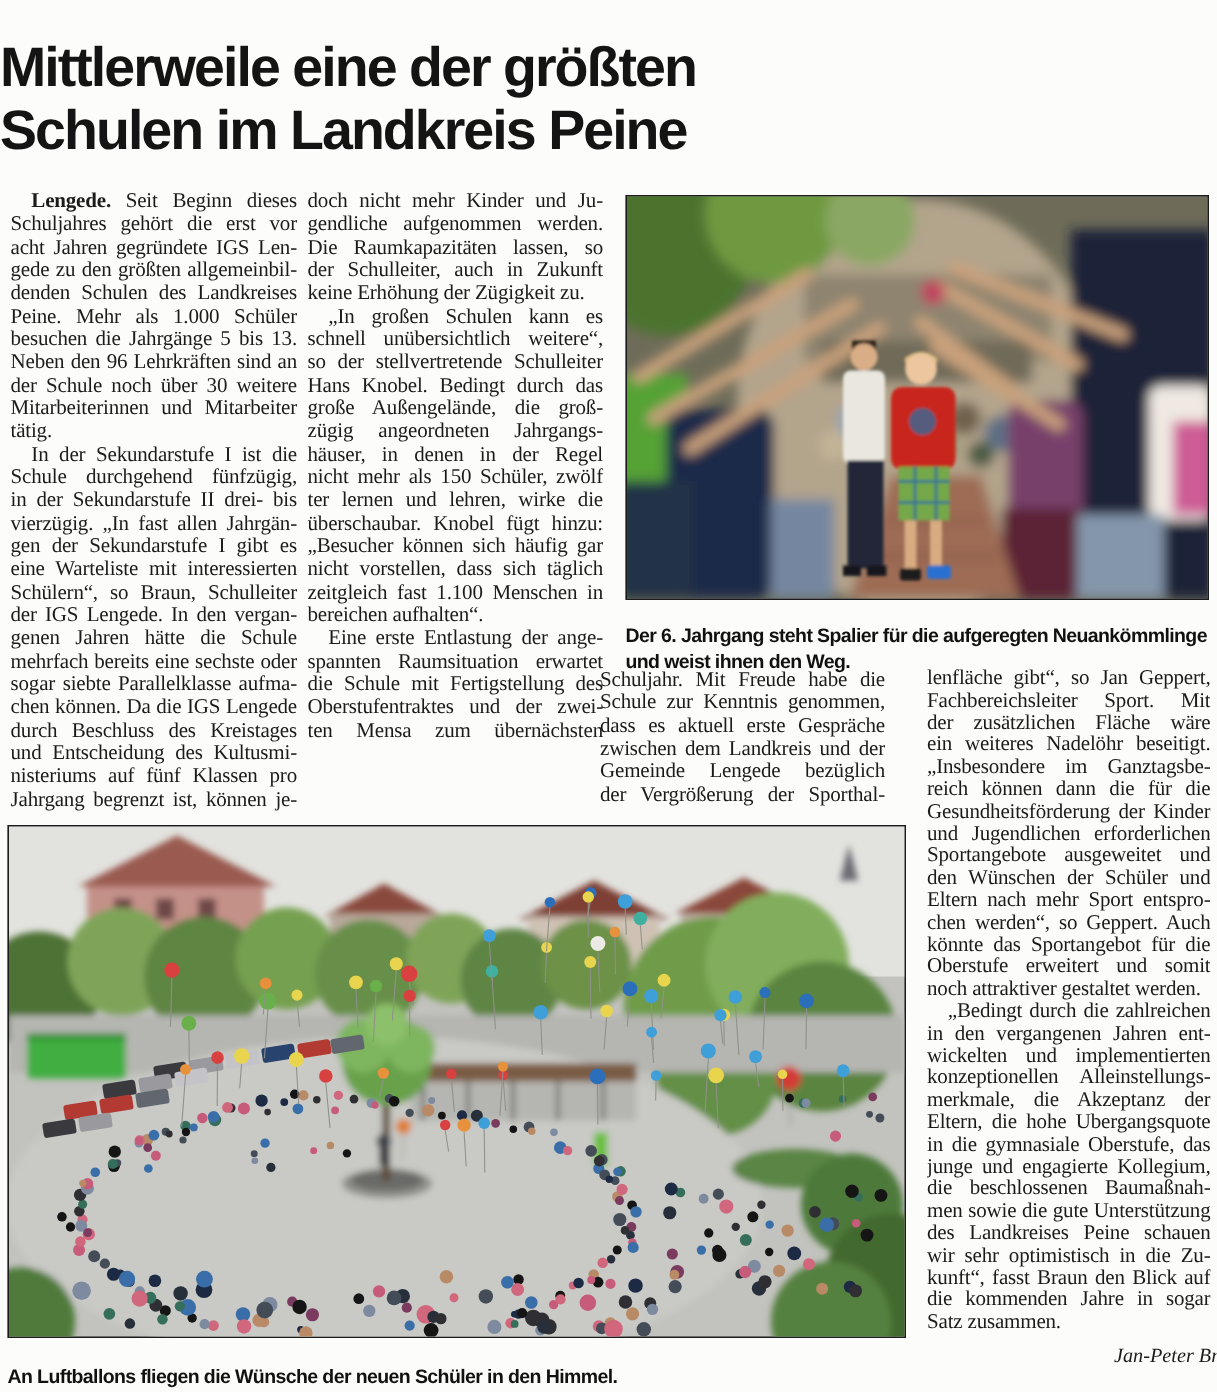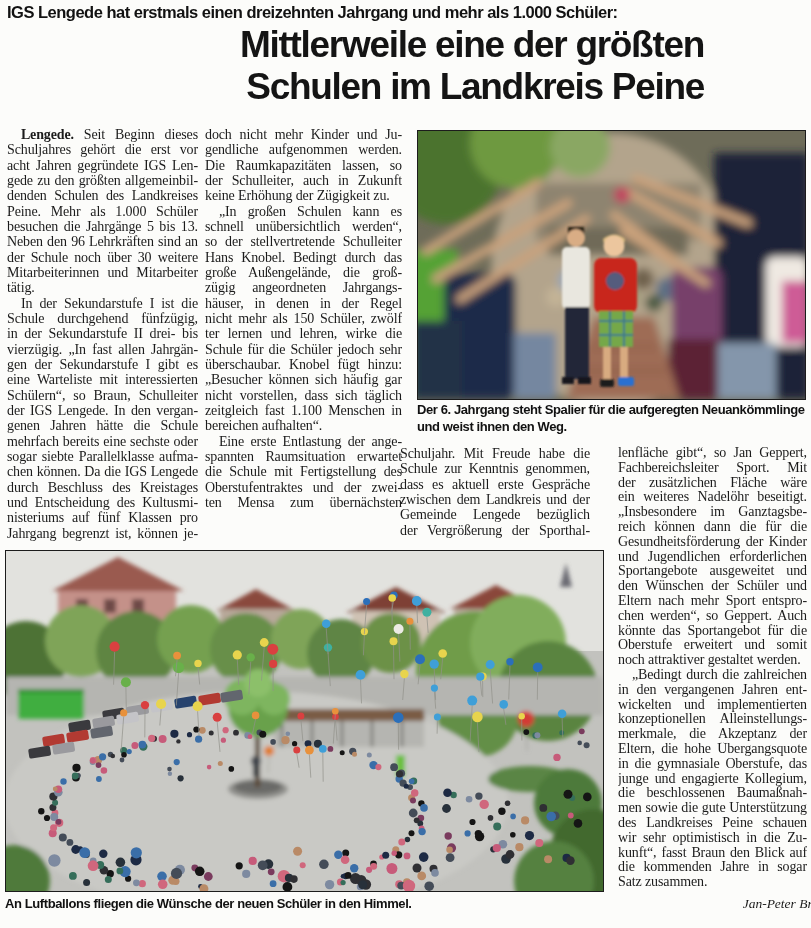--- a/index.html
+++ b/index.html
@@ -9,52 +9,51 @@
     font-family:"Liberation Serif","DejaVu Serif",serif;
   }
   .page{position:absolute;inset:0;}
   .kicker{
     position:absolute;left:7px;top:3px;width:760px;
     font-family:"Liberation Sans","DejaVu Sans",sans-serif;
     font-weight:bold;font-size:16.5px;letter-spacing:-0.5px;color:#121212;
     white-space:nowrap;
   }
   .headline{
-    position:absolute;left:0;top:24px;width:704px;text-align:right;
+    position:absolute;left:0;top:24px;width:704px;text-align:left;
     font-family:"Liberation Sans","DejaVu Sans",sans-serif;
     font-weight:bold;font-size:37px;line-height:42px;letter-spacing:-1.3px;color:#141414;
   }
   .col{position:absolute;font-size:14px;line-height:15.33px;letter-spacing:-0.12px;color:#1b1b1b;}
   .col1{left:7px;top:127px;width:191px;}
   .col2{left:205px;top:127px;width:197px;}
   .col3{left:400px;top:446px;width:190px;}
   .col4{left:618px;top:446px;width:189px;line-height:14.8px;}
   .line{text-align:justify;text-align-last:justify;white-space:nowrap;overflow:hidden;}
   .line.last{text-align-last:left;}
   figure.photo{position:absolute;margin:0;border:1px solid #1c1c1c;background:#888;}
   figure.photo svg{display:block;width:100%;height:100%;}
   .photo1{left:417px;top:130px;width:387px;height:268px;}
   .photo2{left:5px;top:550px;width:597px;height:340px;}
   .caption{
     position:absolute;font-family:"Liberation Sans","DejaVu Sans",sans-serif;
-    font-weight:bold;font-size:13px;line-height:16.5px;letter-spacing:-0.4px;color:#111;
+    font-weight:bold;font-size:13px;line-height:16.5px;letter-spacing:-0.4px;color:#111;margin-top:14px;
   }
   .caption1{left:417px;top:402px;width:389px;}
   .caption2{left:5px;top:896px;width:599px;}
   .byline{
     position:absolute;left:644px;top:896px;width:189px;text-align:right;
     font-style:italic;font-size:13.5px;color:#1b1b1b;
   }
 </style>
 </head>
 <body>
 
 <div class="page">
 
-  <div class="kicker">IGS Lengede hat erstmals einen dreizehnten Jahrgang und mehr als 1.000 Schüler:</div>
 
   <div class="headline">
     <div>Mittlerweile eine der größten</div>
     <div>Schulen im Landkreis Peine</div>
   </div>
 
   <div class="col col1">
       <div class="line"> <b>Lengede.</b> Seit Beginn dieses</div>
       <div class="line">Schuljahres gehört die erst vor</div>
       <div class="line">acht Jahren gegründete IGS Len-</div>
@@ -83,29 +82,28 @@
       <div class="line">nisteriums auf fünf Klassen pro</div>
       <div class="line">Jahrgang begrenzt ist, können je-</div>
     </div>
   <div class="col col2">
       <div class="line">doch nicht mehr Kinder und Ju-</div>
       <div class="line">gendliche aufgenommen werden.</div>
       <div class="line">Die Raumkapazitäten lassen, so</div>
       <div class="line">der Schulleiter, auch in Zukunft</div>
       <div class="line last">keine Erhöhung der Zügigkeit zu.</div>
       <div class="line"> „In großen Schulen kann es</div>
-      <div class="line">schnell unübersichtlich werden“,</div>
+      <div class="line">schnell unübersichtlich weitere“,</div>
       <div class="line">so der stellvertretende Schulleiter</div>
       <div class="line">Hans Knobel. Bedingt durch das</div>
       <div class="line">große Außengelände, die groß-</div>
       <div class="line">zügig angeordneten Jahrgangs-</div>
       <div class="line">häuser, in denen in der Regel</div>
       <div class="line">nicht mehr als 150 Schüler, zwölf</div>
       <div class="line">ter lernen und lehren, wirke die</div>
-      <div class="line">Schule für die Schüler jedoch sehr</div>
       <div class="line">überschaubar. Knobel fügt hinzu:</div>
       <div class="line">„Besucher können sich häufig gar</div>
       <div class="line">nicht vorstellen, dass sich täglich</div>
       <div class="line">zeitgleich fast 1.100 Menschen in</div>
       <div class="line last">bereichen aufhalten“.</div>
       <div class="line"> Eine erste Entlastung der ange-</div>
       <div class="line">spannten Raumsituation erwartet</div>
       <div class="line">die Schule mit Fertigstellung des</div>
       <div class="line">Oberstufentraktes und der zwei-</div>
       <div class="line">ten Mensa zum übernächsten</div>

